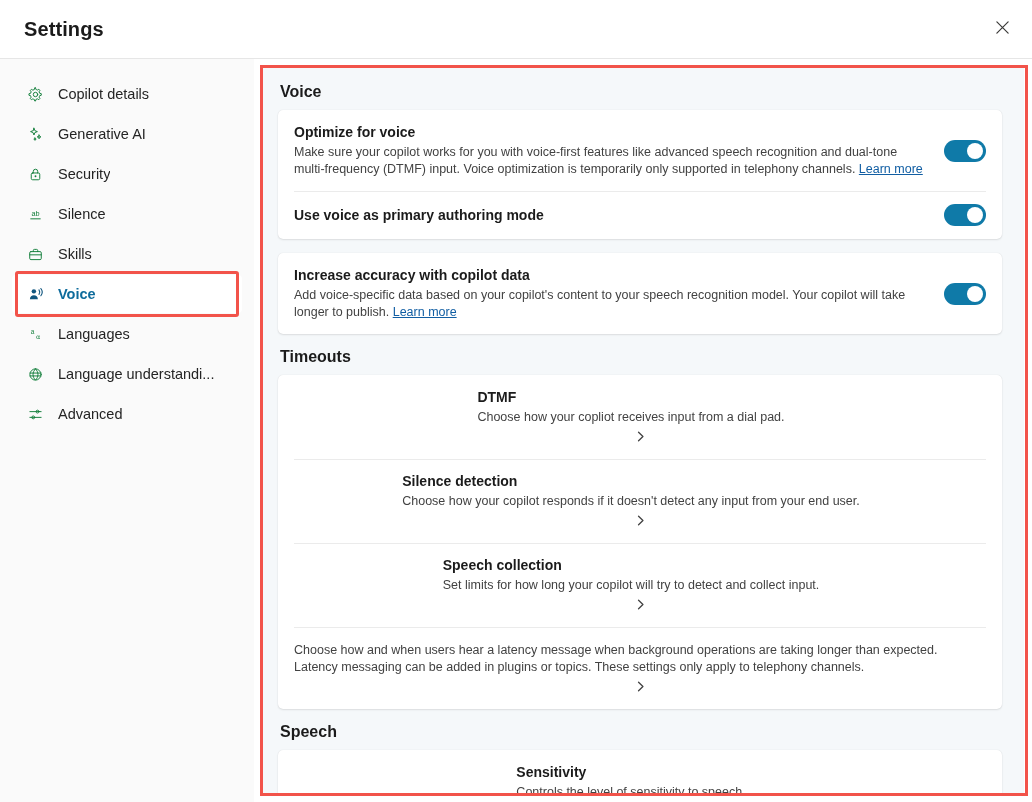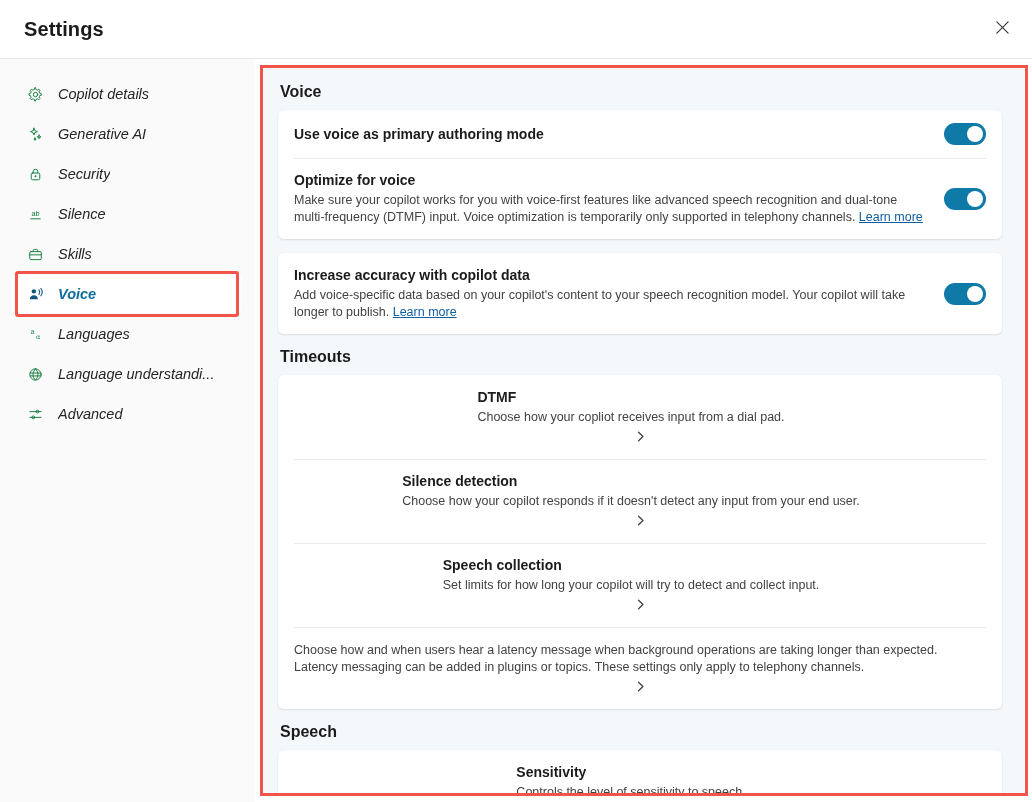--- a/index.html
+++ b/index.html
@@ -83,21 +83,21 @@
     font-weight: 600;
   }
   .nav-item.selected .nav-icon { color: #11567f; }
   .nav-icon {
     width: 18px; height: 18px;
     margin-right: 14px;
     flex: 0 0 18px;
     display: flex; align-items: center; justify-content: center;
     color: #15803d;
   }
-  .nav-label { white-space: nowrap; overflow: hidden; text-overflow: ellipsis; font-style: italic; }
+  .nav-label { white-space: nowrap; overflow: hidden; text-overflow: ellipsis; }
 
   
   .nav-highlight {
     position: absolute;
     left: 3px; right: 3px; top: -4px; bottom: -4px;
     border: 3px solid #f2534a;
     border-radius: 3px;
     pointer-events: none;
   }
 
@@ -308,30 +308,30 @@
         </div>
       </nav>
 
     <div class="content-wrap">
       <div class="content-outline"></div>
       <div class="content" id="content">
           <div class="section-title tight">Voice</div>
           <div class="card">
             <div class="row">
               <div class="row-text">
-                <div class="row-title">Use voice as primary authoring mode</div>
+                <div class="row-title">Optimize for voice</div>
+                <div class="row-desc"><span>Make sure your copilot works for you with voice-first features like advanced speech recognition and dual-tone multi-frequency (DTMF) input. Voice optimization is temporarily only supported in telephony channels. </span><a class="inline-link">Learn more</a></div>
               </div>
               <div class="toggle">
                 <span class="knob"></span>
               </div>
             </div>
             <div class="row">
               <div class="row-text">
-                <div class="row-title">Optimize for voice</div>
-                <div class="row-desc"><span>Make sure your copilot works for you with voice-first features like advanced speech recognition and dual-tone multi-frequency (DTMF) input. Voice optimization is temporarily only supported in telephony channels. </span><a class="inline-link">Learn more</a></div>
+                <div class="row-title">Use voice as primary authoring mode</div>
               </div>
               <div class="toggle">
                 <span class="knob"></span>
               </div>
             </div>
           </div>
           <div class="card">
             <div class="row">
               <div class="row-text">
                 <div class="row-title">Increase accuracy with copilot data</div>

